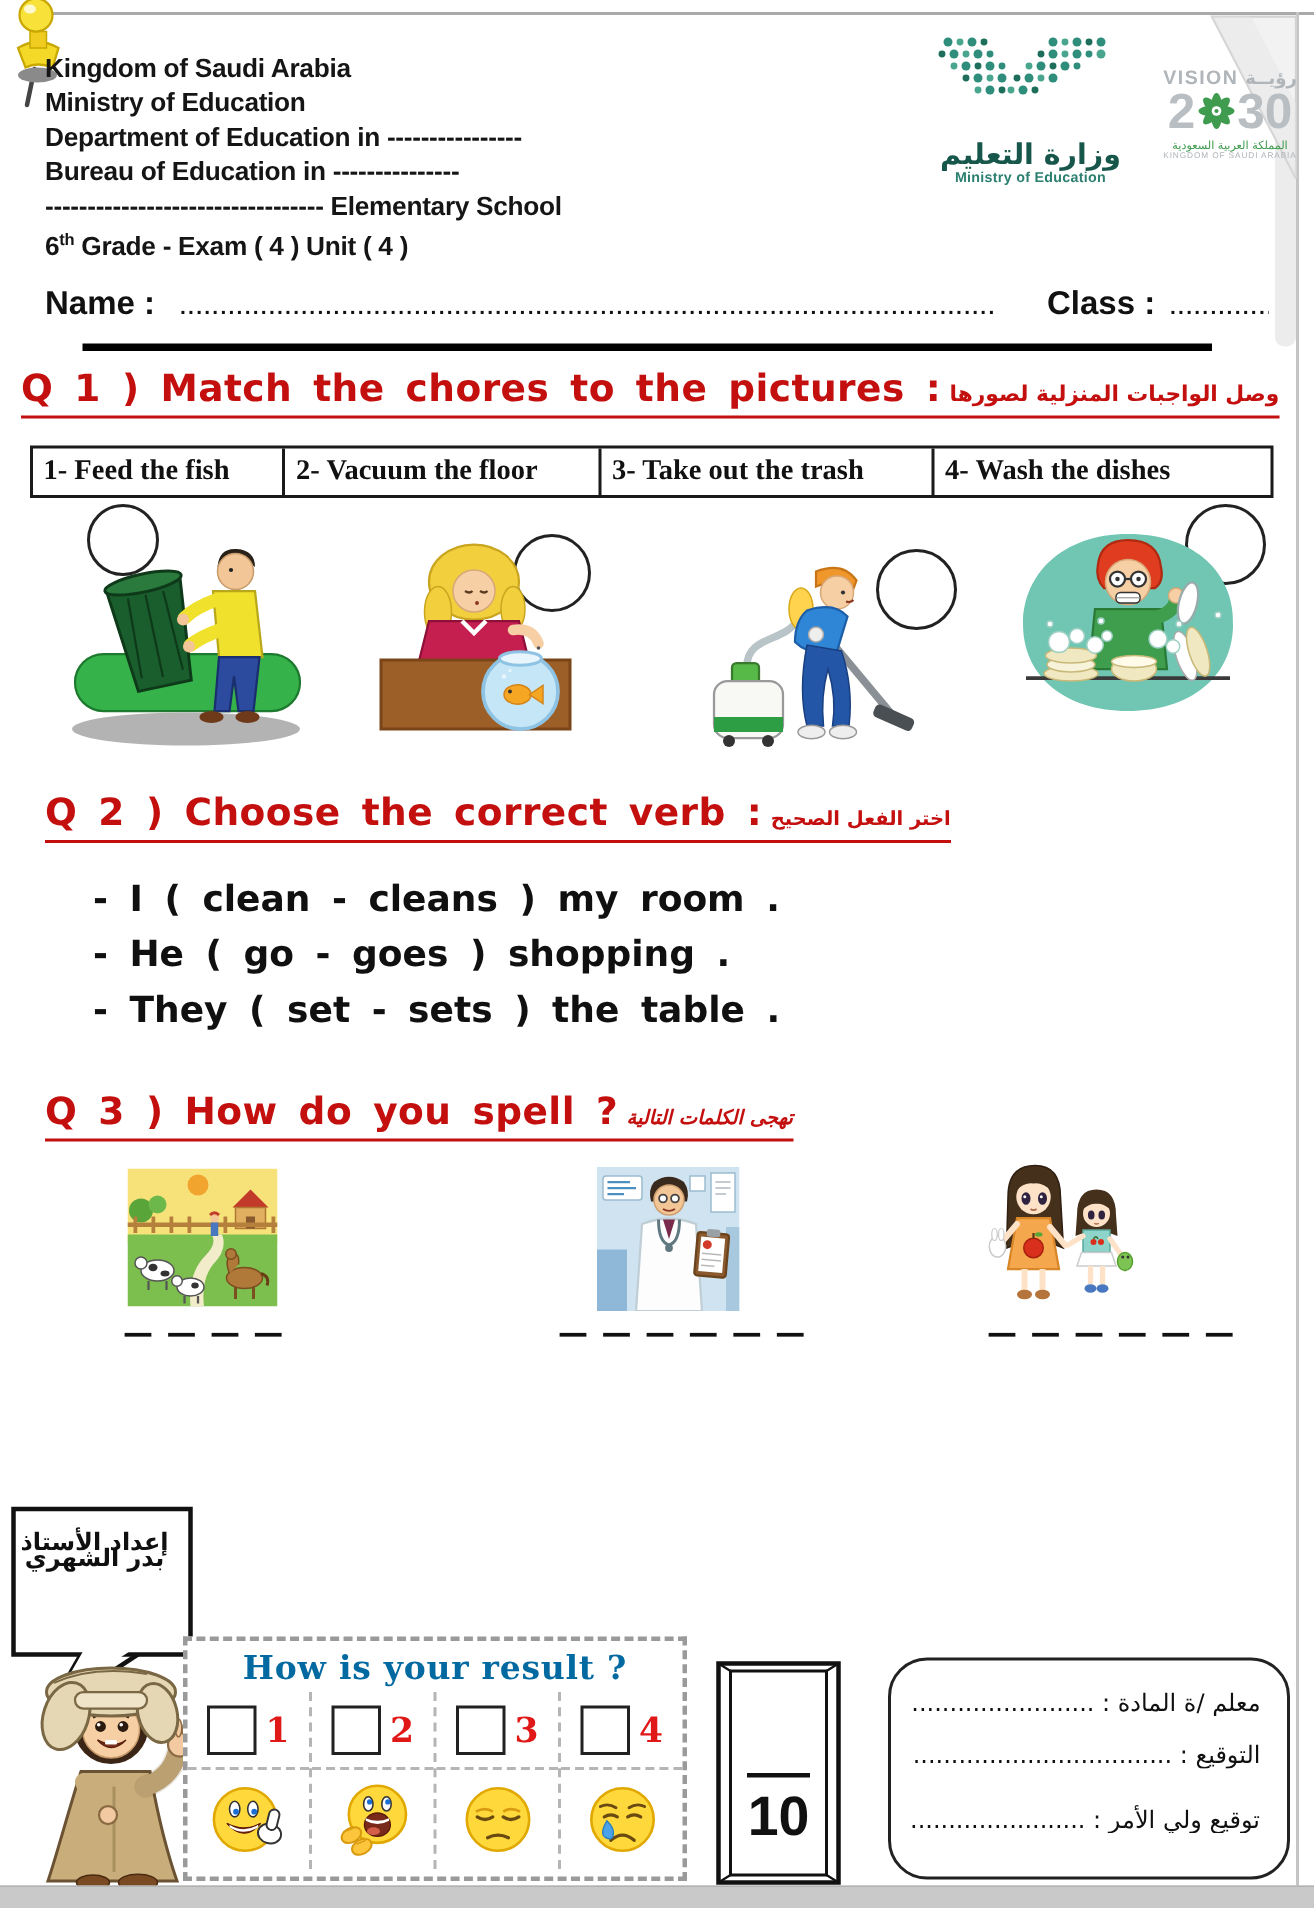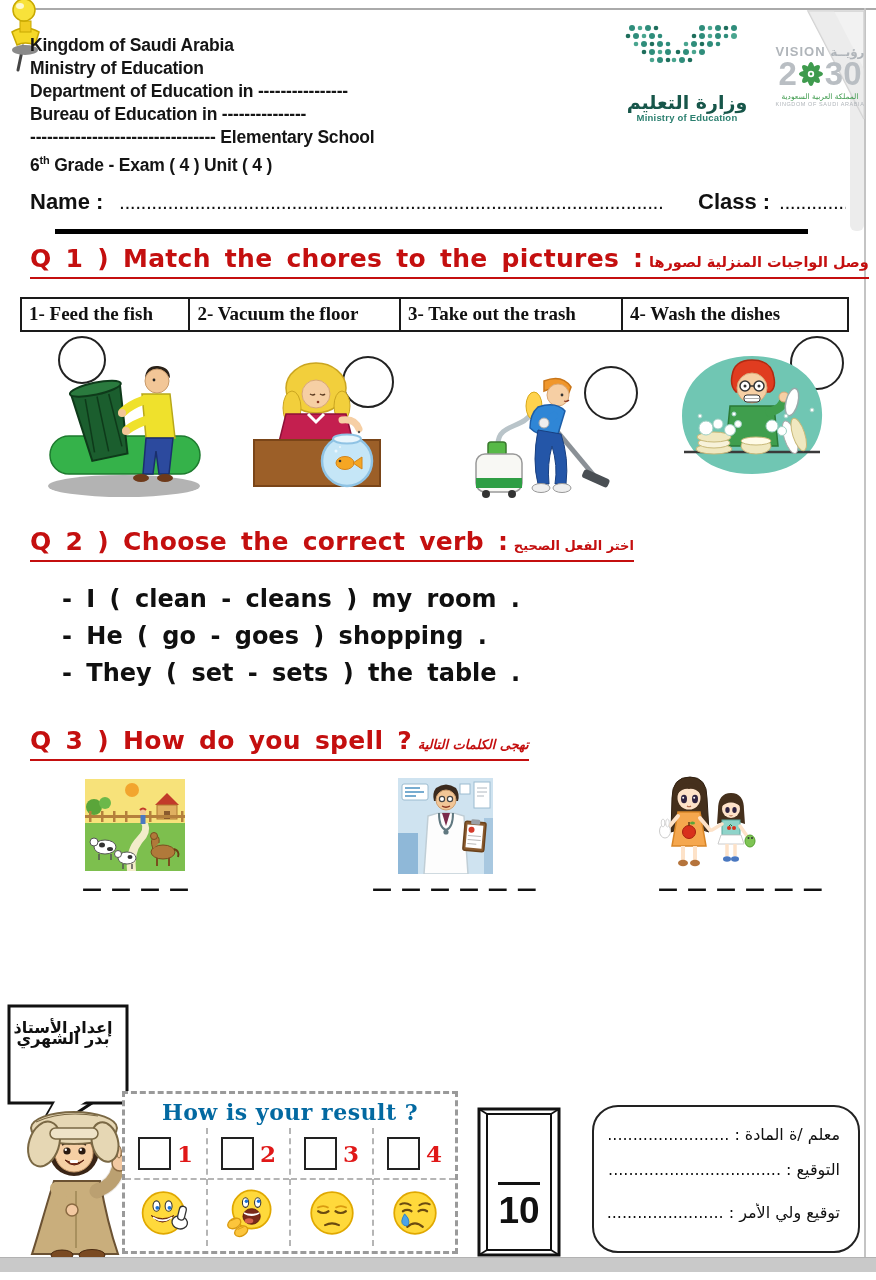--- a/index.html
+++ b/index.html
@@ -176,21 +176,21 @@
     <div class="k-en">KINGDOM OF SAUDI ARABIA</div>
   </div>
 
   <div class="abs nm-label" style="left:30px;top:189px;">Name :</div>
   <div class="abs dots" style="left:120px;top:196px;width:543px;">....................................................................................................................................................</div>
   <div class="abs nm-label" style="left:698px;top:189px;">Class :</div>
   <div class="abs dots" style="left:780px;top:196px;width:66px;">...............................</div>
 
   <div class="abs thick-line"></div>
 
-  <div class="abs q-title" style="left:30px;top:244px;">
+  <div class="abs q-title" style="left:14px;top:244px;">
     <span class="en">Q 1 ) Match the chores to the pictures :</span>
     <span class="ar">وصل الواجبات المنزلية لصورها</span>
   </div>
 
   <div class="abs q1-table">
     <div class="cell" style="width:20%;">1- Feed the fish</div>
     <div class="cell" style="width:25.5%;">2- Vacuum the floor</div>
     <div class="cell" style="width:27%;">3- Take out the trash</div>
     <div class="cell" style="width:27.5%;">4- Wash the dishes</div>
   </div>

